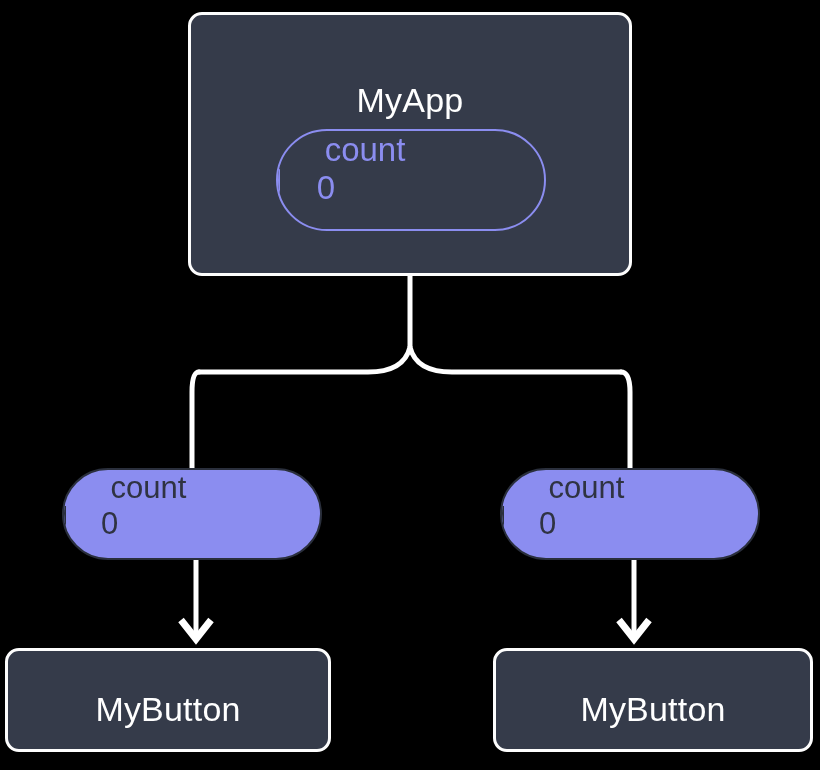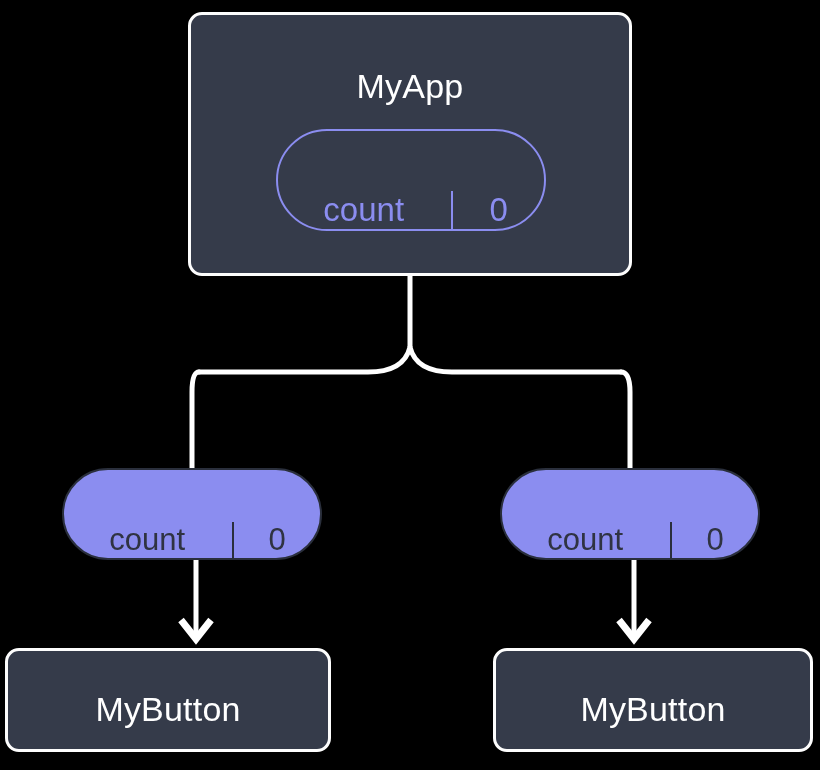--- a/index.html
+++ b/index.html
@@ -53,21 +53,21 @@
   }
 
   
   #node-myapp {
     left: 188px;
     top: 12px;
     width: 444px;
     height: 264px;
   }
   #node-myapp-title {
-    top: 52px;
+    top: 66px;
     font-size: 34px;
   }
 
   
   .node-leaf {
     height: 104px;
   }
   #node-mybutton-left {
     left: 5px;
     top: 648px;
@@ -81,23 +81,24 @@
   .node-leaf .node-title {
     top: 39px;
     font-size: 34px;
   }
 
   
   .state-pill {
     position: absolute;
     box-sizing: border-box;
     display: flex;
-    align-items: flex-end;
+    align-items: flex-start;
     border-radius: 999px;
     overflow: hidden;
+    flex-direction: column;
   }
   .state-pill .pill-key,
   .state-pill .pill-value {
     display: flex;
     align-items: center;
     justify-content: center;
     font-family: "Liberation Sans", sans-serif;
     font-weight: 400;
     white-space: nowrap;
     box-sizing: border-box;

